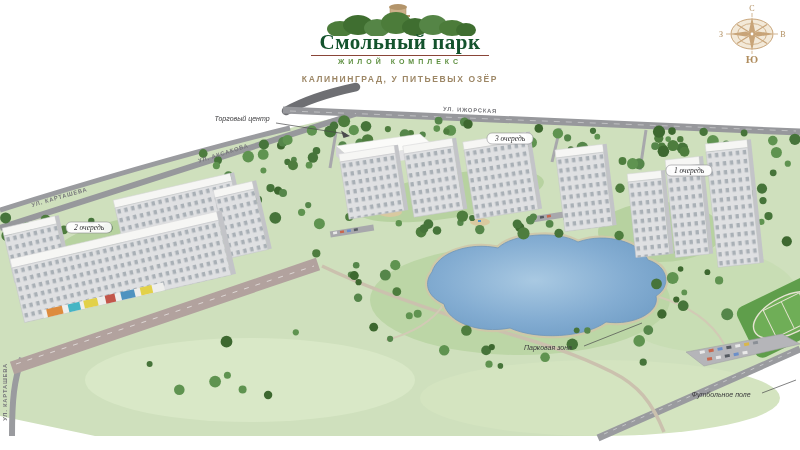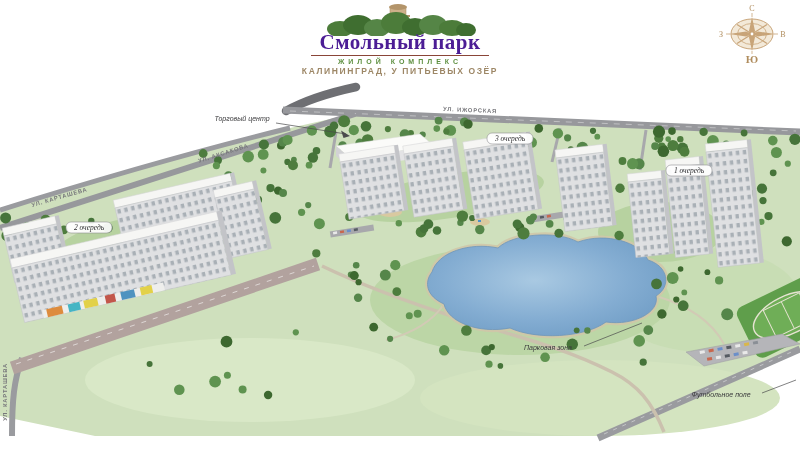--- a/index.html
+++ b/index.html
@@ -2,24 +2,24 @@
 <html><head>
 <meta charset="utf-8">
 <style>
   html,body{margin:0;padding:0;background:#fff;}
   .stage{position:relative;width:800px;height:450px;background:#ffffff;overflow:hidden;
          font-family:"Liberation Sans",sans-serif;}
   
   .brand{position:absolute;top:2px;left:0;right:0;text-align:center;z-index:5;}
   .logo-trees{display:block;margin:0 auto -5px auto;}
   .logo-title{display:inline-block;font-family:"Liberation Serif",serif;font-weight:bold;
-              font-size:21px;line-height:1.05;color:#4c1d95;border-bottom:1.5px solid #8a4538;
+              font-size:21px;line-height:1.05;color:#14532d;border-bottom:1.5px solid #8a4538;
               padding:0 8px 2px 8px;letter-spacing:.5px;}
   .logo-sub{font-size:7px;font-weight:bold;letter-spacing:4px;color:#5d8f3f;margin-top:2px;}
-  .tagline{font-size:8.5px;font-weight:bold;letter-spacing:1.6px;color:#9d8766;margin-top:1px;}
+  .tagline{font-size:8.5px;font-weight:bold;letter-spacing:1.6px;color:#9d8766;margin-top:9px;}
   
   .compass{position:absolute;top:2px;right:8px;z-index:5;}
   .compass text{font-family:"Liberation Serif",serif;fill:#b08d5e;}
   
   svg.map{position:absolute;left:0;top:0;}
   .fac{fill:url(#winpat);stroke:#c2c3c7;stroke-width:.5;}
   .roof{fill:#f6f6f4;stroke:#d4d4d6;stroke-width:.5;}
   .cap{fill:#c3c4c8;}
   .street{font-size:5.8px;fill:#77777b;letter-spacing:.8px;font-weight:bold;}
   .callout{font-size:7px;font-style:italic;fill:#39393b;}

